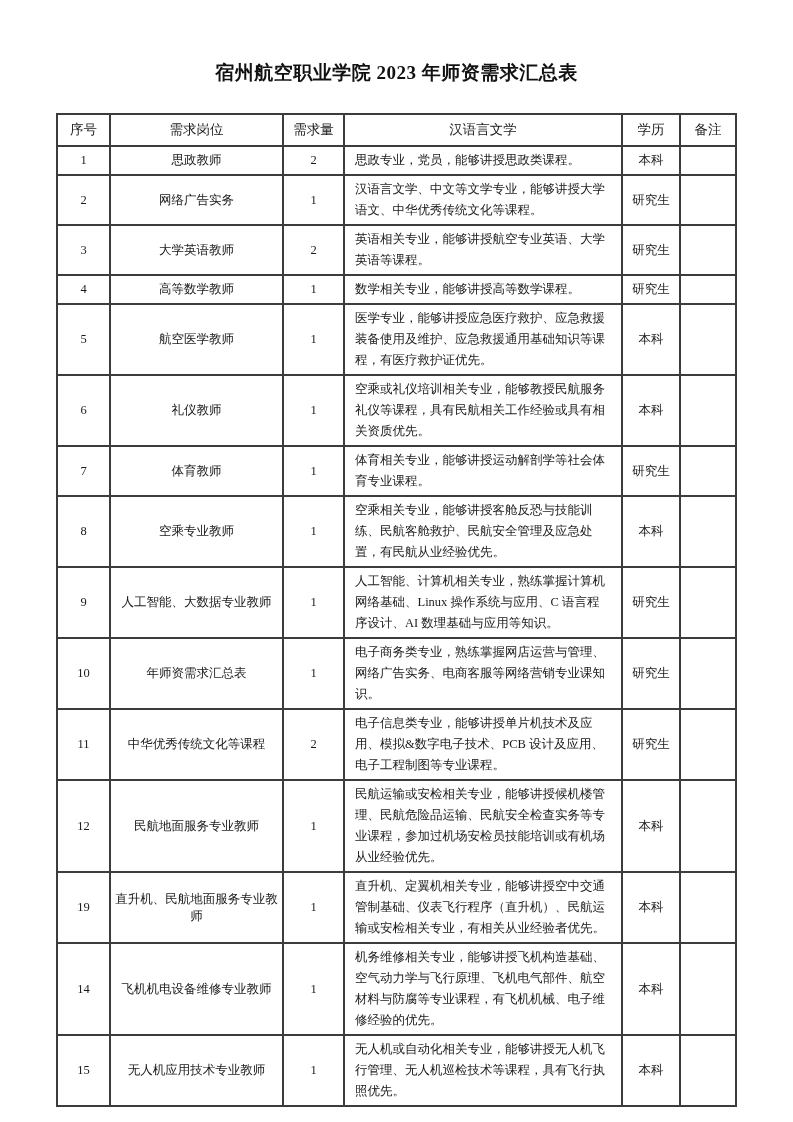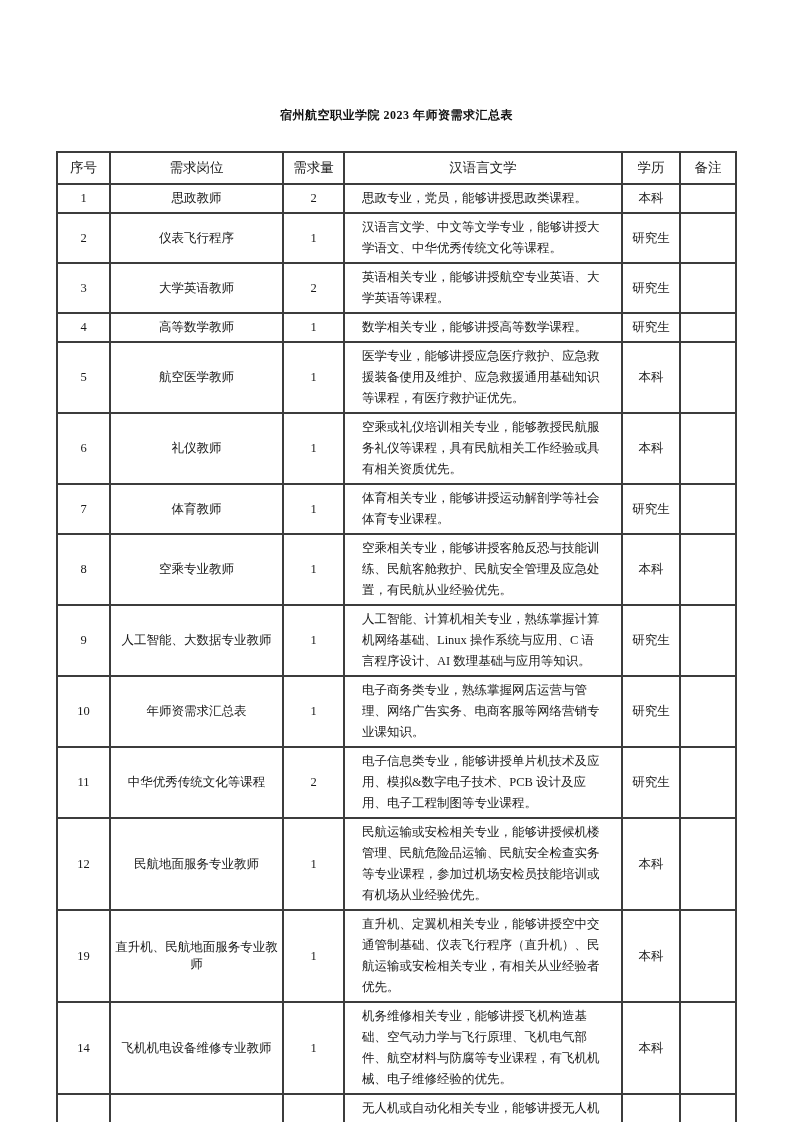--- a/index.html
+++ b/index.html
@@ -8,23 +8,23 @@
     width: 793px;
     height: 1122px;
     background: #ffffff;
     margin: 0 auto;
     position: relative;
     font-family: "Liberation Serif", "DejaVu Serif", serif;
     color: #1a1a1a;
     overflow: hidden;
   }
   .doc-title {
-    padding-top: 107px;
+    padding-top: 60px;
     text-align: center;
-    font-size: 12px;
+    font-size: 19px;
     font-weight: bold;
     letter-spacing: 0.5px;
     color: #111111;
   }
   table.demand-table {
     width: 679px;
     margin: 27px auto 0 auto;
     border-collapse: collapse;
     table-layout: fixed;
   }
@@ -43,21 +43,21 @@
   }
   td.c-no, td.c-qty, td.c-degree, td.c-remark, td.c-pos {
     text-align: center;
     font-size: 12.5px;
     padding: 4px 2px;
   }
   td.c-req {
     text-align: left;
     font-size: 12.5px;
     line-height: 1.68;
-    padding: 3px 17px;
+    padding: 3px 10px;
   }
   col.w-no { width: 53px; }
   col.w-pos { width: 173px; }
   col.w-qty { width: 61px; }
   col.w-req { width: 278px; }
   col.w-degree { width: 58px; }
   col.w-remark { width: 56px; }
 </style>
 </head>
 <body>
@@ -89,21 +89,21 @@
       <tr>
         <td class="c-no">1</td>
         <td class="c-pos">思政教师</td>
         <td class="c-qty">2</td>
         <td class="c-req">思政专业，党员，能够讲授思政类课程。</td>
         <td class="c-degree">本科</td>
         <td class="c-remark"></td>
       </tr>
       <tr>
         <td class="c-no">2</td>
-        <td class="c-pos">仪表飞行程序</td>
+        <td class="c-pos">网络广告实务</td>
         <td class="c-qty">1</td>
         <td class="c-req">汉语言文学、中文等文学专业，能够讲授大学语文、中华优秀传统文化等课程。</td>
         <td class="c-degree">研究生</td>
         <td class="c-remark"></td>
       </tr>
       <tr>
         <td class="c-no">3</td>
         <td class="c-pos">大学英语教师</td>
         <td class="c-qty">2</td>
         <td class="c-req">英语相关专业，能够讲授航空专业英语、大学英语等课程。</td>

